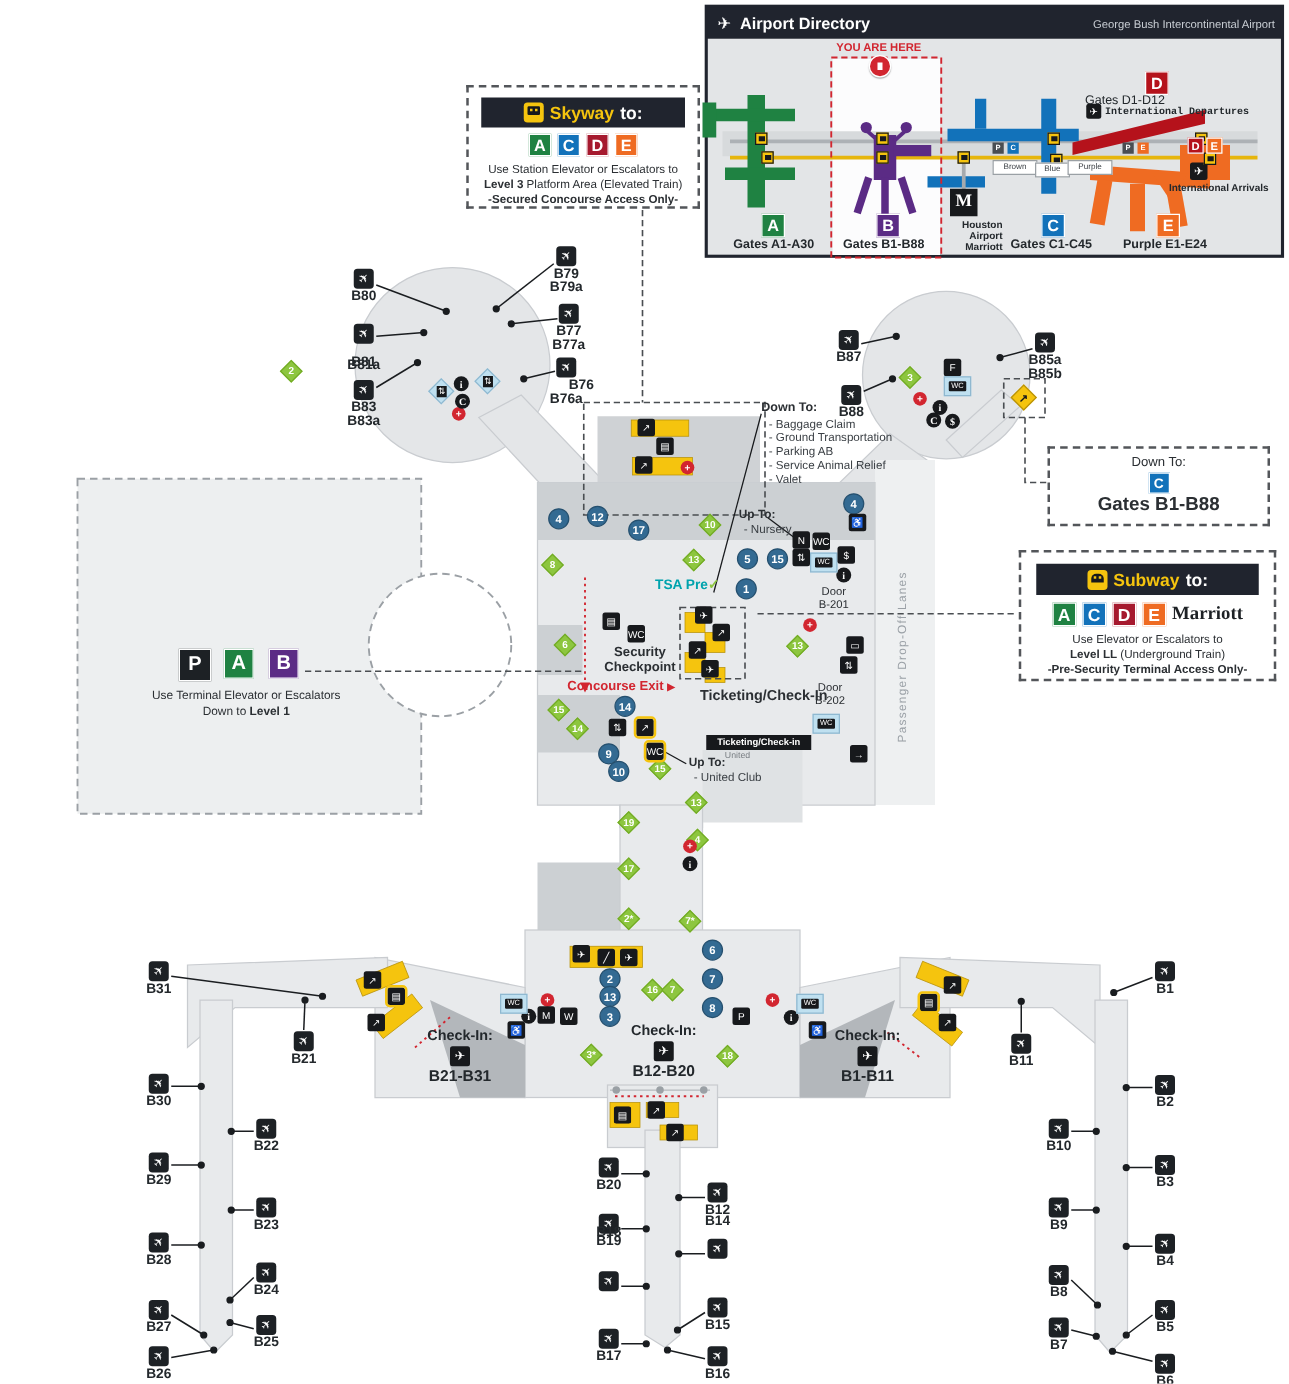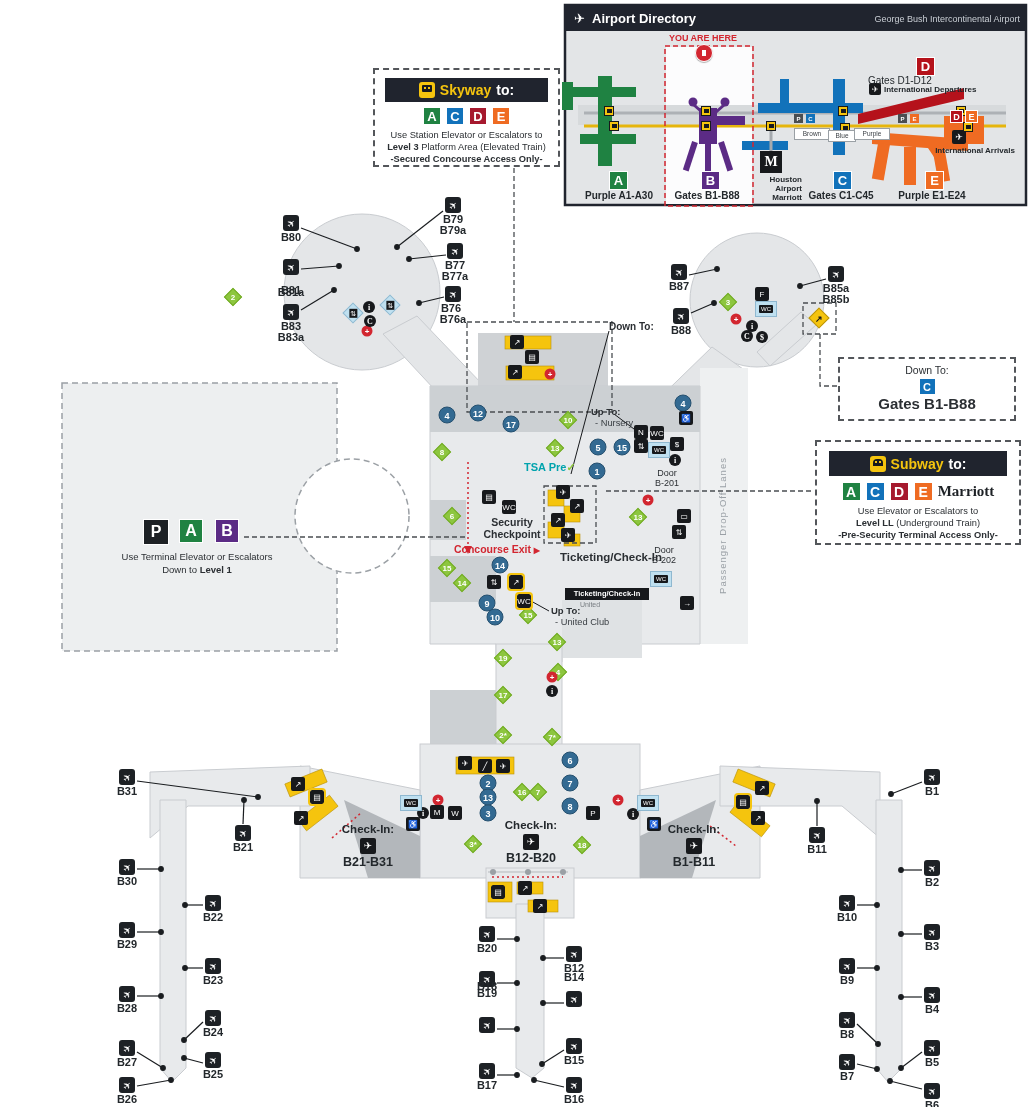--- a/index.html
+++ b/index.html
@@ -286,21 +286,21 @@
 <div id="inset-terminals"></div>
 
 <div class="t" style="left:760px;top:151px;width:22px;height:22px;background:#17191c;color:#fff;text-align:center;font-family:'Liberation Serif',serif;font-weight:bold;font-size:14px;line-height:22px;">M</div>
 <div class="t" style="left:740px;top:175px;width:62px;text-align:right;font-size:8px;font-weight:bold;line-height:9px;">
   <div>Houston</div>
       <div>Airport</div>
       <div>Marriott</div>
 </div>
 
 <div class="t planebox" style="left:869px;top:83px;width:12px;height:12px;font-size:8px;">✈</div>
-<div class="t" style="left:884px;top:85px;font-size:8px;font-weight:bold;">International Departures</div>
+<div class="t" style="left:884px;top:85px;font-size:8px;font-weight:bold;font-family:Liberation Mono, monospace;">International Departures</div>
 <div class="t planebox" style="left:952px;top:130px;width:14px;height:14px;font-size:9px;">✈</div>
 <div class="t" style="left:935px;top:146px;width:80px;text-align:center;font-size:8px;font-weight:bold;line-height:9px;">International Arrivals</div>
 
 <div id="inset-chips"></div>
 
 <div class="tstn" style="left:604px;top:106px;">
       <i></i>
     </div>
 <div class="tstn" style="left:701px;top:106px;">
       <i></i>
@@ -376,20 +376,27 @@
   <div style="margin-top:5px;font-size:10.5px;color:#2b2f33;">Down To:</div>
   <div class="lbx" style="width: 17px; height: 17px; font-size: 11px; margin-top: 2px; background: rgb(18, 114, 186);">C</div>
   <div style="font-size:15px;font-weight:bold;color:#2b2f33;">Gates B1-B88</div>
 </div>
 
 <div id="park-letters"></div>
 <div class="t" style="left:97px;top:551px;width:200px;text-align:center;font-size:9.5px;color:#2b2f33;">Use Terminal Elevator or Escalators</div>
 <div class="t" style="left:97px;top:564px;width:200px;text-align:center;font-size:9.5px;color:#2b2f33;"><span>Down to </span><span class="b">Level 1</span></div>
 
 <div class="t" style="left:609px;top:321px;font-size:10px;font-weight:bold;color:#2b2f33;">Down To:</div>
+<div class="t small" style="left:615px;top:334px;">
+  <div>- Baggage Claim</div>
+      <div>- Ground Transportation</div>
+  <div>- Parking AB</div>
+      <div>- Service Animal Relief</div>
+  <div>- Valet</div>
+</div>
 <div class="t" style="left:591px;top:406px;font-size:9.5px;font-weight:bold;color:#2b2f33;">Up To:</div>
 <div class="t small" style="left:595px;top:418px;">- Nursery</div>
 <div class="t" style="left:524px;top:461px;font-size:11px;font-weight:bold;"><span style="color:#00a3ad;">TSA Pre</span><span style="color:#8dc63f;">✓</span></div>
 <div class="t" style="left:472px;top:516px;width:80px;text-align:center;font-size:10.5px;font-weight:bold;line-height:12px;color:#2b2f33;">
   <div>Security</div>
       <div>Checkpoint</div>
 </div>
 <div class="t" style="left:448px;top:543px;width:92px;text-align:right;font-size:10.5px;font-weight:bold;color:#d22630;"><span>Concourse Exit</span> <span style="font-size:8px;">▶</span></div>
 <div class="t" style="left:556px;top:551px;width:110px;text-align:center;font-size:11.5px;font-weight:bold;color:#2b2f33;">Ticketing/Check-In</div>
 <div class="t" style="left:648px;top:468px;width:38px;text-align:center;font-size:9px;line-height:10px;color:#2b2f33;">
@@ -422,21 +429,21 @@
   <div style="font-size:11.5px;font-weight:bold;">Check-In:</div>
   <div class="planebox" style="width:16px;height:16px;margin:1px auto;font-size:10px;">✈</div>
   <div style="font-size:12.5px;font-weight:bold;">B1-B11</div>
 </div>
 
 <div id="gen">
       <div class="t lbx" style="left: 143px; top: 519px; width: 26px; height: 26px; font-size: 16px; background: rgb(29, 33, 37);">P</div>
       <div class="t lbx" style="left: 179px; top: 519px; width: 24px; height: 24px; font-size: 16px; background: rgb(31, 130, 66);">A</div>
       <div class="t lbx" style="left: 215px; top: 519px; width: 24px; height: 24px; font-size: 16px; background: rgb(91, 43, 133);">B</div>
       <div class="t lbx" style="left: 609px; top: 171px; width: 19px; height: 19px; font-size: 13px; background: rgb(31, 130, 66);">A</div>
-      <div class="t" style="left: 574px; top: 190px; width: 90px; text-align: center; font-size: 10px; font-weight: bold;">Purple A1-A30</div>
+      <div class="t" style="left: 574px; top: 190px; width: 90px; text-align: center; font-size: 10px; font-weight: bold;">Gates A1-A30</div>
       <div class="t lbx" style="left: 701px; top: 171px; width: 19px; height: 19px; font-size: 13px; background: rgb(91, 43, 133);">B</div>
       <div class="t" style="left: 662px; top: 190px; width: 90px; text-align: center; font-size: 10px; font-weight: bold;">Gates B1-B88</div>
       <div class="t lbx" style="left: 833px; top: 171px; width: 19px; height: 19px; font-size: 13px; background: rgb(18, 114, 186);">C</div>
       <div class="t" style="left: 796px; top: 190px; width: 90px; text-align: center; font-size: 10px; font-weight: bold;">Gates C1-C45</div>
       <div class="t lbx" style="left: 916px; top: 57px; width: 19px; height: 19px; font-size: 13px; background: rgb(181, 18, 27);">D</div>
       <div class="t" style="left: 868px; top: 75px; width: 90px; text-align: left; font-size: 10px; font-weight: normal;">Gates D1-D12</div>
       <div class="t lbx" style="left: 925px; top: 171px; width: 19px; height: 19px; font-size: 13px; background: rgb(239, 107, 34);">E</div>
       <div class="t" style="left: 887px; top: 190px; width: 90px; text-align: center; font-size: 10px; font-weight: bold;">Purple E1-E24</div>
       <div class="t lbx" style="left: 950px; top: 110px; width: 13px; height: 13px; font-size: 9px; background: rgb(181, 18, 27);">D</div>
       <div class="t lbx" style="left: 965px; top: 110px; width: 13px; height: 13px; font-size: 9px; background: rgb(239, 107, 34);">E</div>
@@ -462,21 +469,21 @@
       <div class="glb" style="left: 425px; top: 260px;">B77</div>
       <div class="glb" style="left: 425px; top: 271px;">B77a</div>
       <div class="gic" style="left: 283px; top: 259px;">
         <i>✈</i>
       </div>
       <div class="glb" style="left: 261px; top: 285px;">B81</div>
       <div class="glb" style="left: 261px; top: 287px;">B81a</div>
       <div class="gic" style="left: 445px; top: 286px;">
         <i>✈</i>
       </div>
-      <div class="glb" style="left: 421px; top: 303px;">B76</div>
+      <div class="glb" style="left: 435px; top: 303px;">B76</div>
       <div class="glb" style="left: 423px; top: 314px;">B76a</div>
       <div class="gic" style="left: 283px; top: 304px;">
         <i>✈</i>
       </div>
       <div class="glb" style="left: 261px; top: 321px;">B83</div>
       <div class="glb" style="left: 261px; top: 332px;">B83a</div>
       <div class="gic" style="left: 671px; top: 264px;">
         <i>✈</i>
       </div>
       <div class="glb" style="left: 649px; top: 281px;">B87</div>

